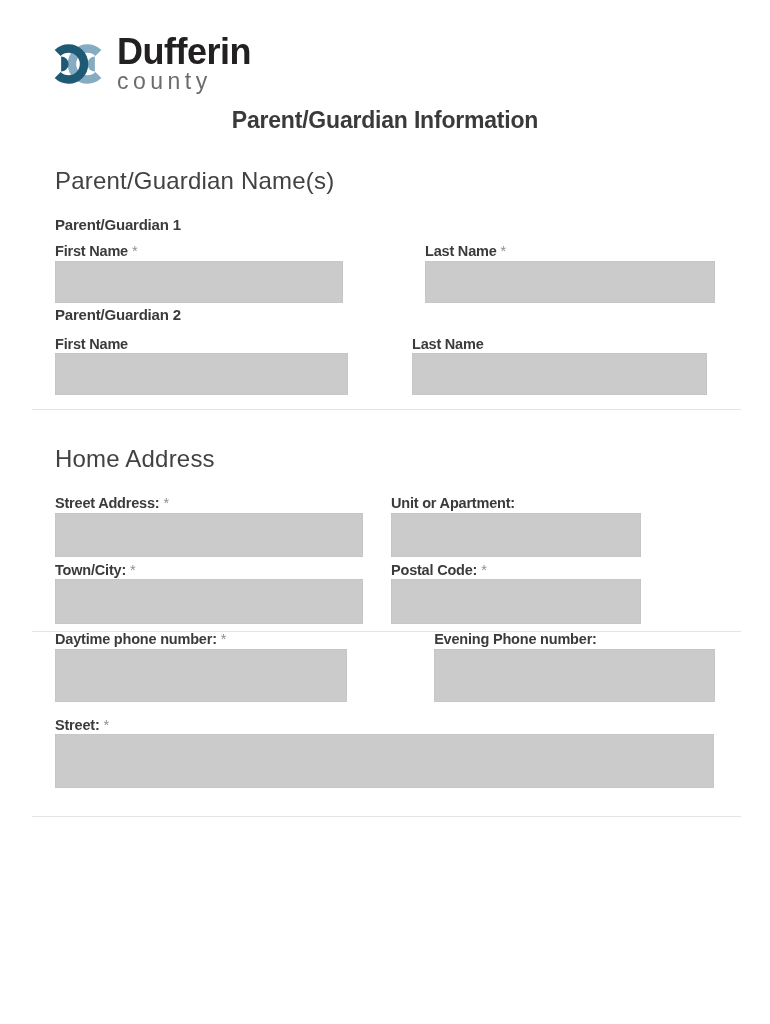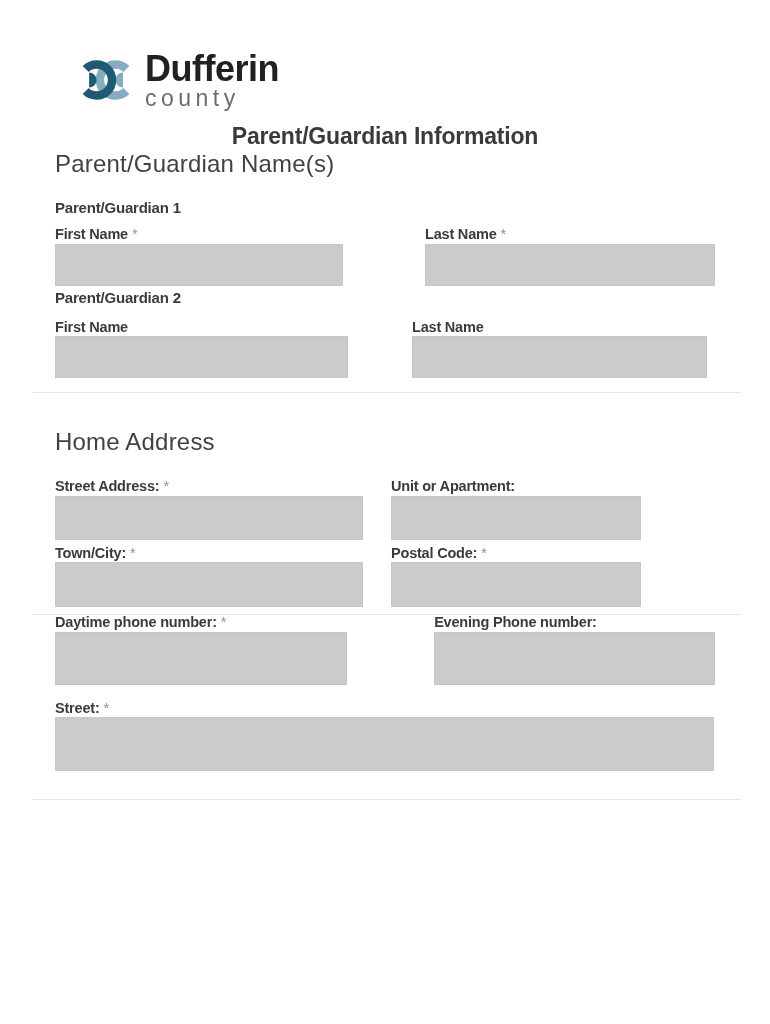--- a/index.html
+++ b/index.html
@@ -2,31 +2,31 @@
 <html><head>
 <meta charset="utf-8">
 <style>
   html,body { margin:0; padding:0; background:#ffffff; }
   .page {
     width:770px; height:1024px; background:#ffffff; overflow:hidden;
     font-family:"Liberation Sans","DejaVu Sans",sans-serif; color:#3b3b3b;
     position:relative; margin:0 auto;
   }
   
-  .logo-row { padding:50px 0 0 48px; display:flex; align-items:center;margin-left:28px; }
+  .logo-row { padding:34px 0 0 48px; display:flex; align-items:flex-start; }
   .logo-mark { width:60px; height:60px; flex:0 0 auto; }
   .logo-text { margin-left:9px; line-height:1; }
   .brand { font-size:36px; font-weight:bold; color:#232021; letter-spacing:-0.5px; }
   .brand-sub { font-size:23px; color:#6b6c6e; letter-spacing:4.5px; margin-top:0px; font-weight:400; }
   .page-title { text-align:center; margin-top:13px; font-size:23px; font-weight:bold; color:#3a3a3a; letter-spacing:-0.2px; }
 
   
   .content { padding:0 55px; }
   .section-heading { font-size:24px; font-weight:300; color:#424242; letter-spacing:0.2px; }
-  .h-names   { }
+  .h-names   { margin-top:33px; }
   .h-address { margin-top:35px; }
   .h-contact { margin-top:29px; }
 
   .group-label { font-size:15px; font-weight:bold; color:#3b3b3b; letter-spacing:-0.2px; }
   .g1 { margin-top:21px; }
   .g2 { margin-top:3px; }
 
   .row { display:flex; }
   .row-names   { gap:82px; margin-top:11px; }
   .row-names-2 { gap:64px; margin-top:14px; }

